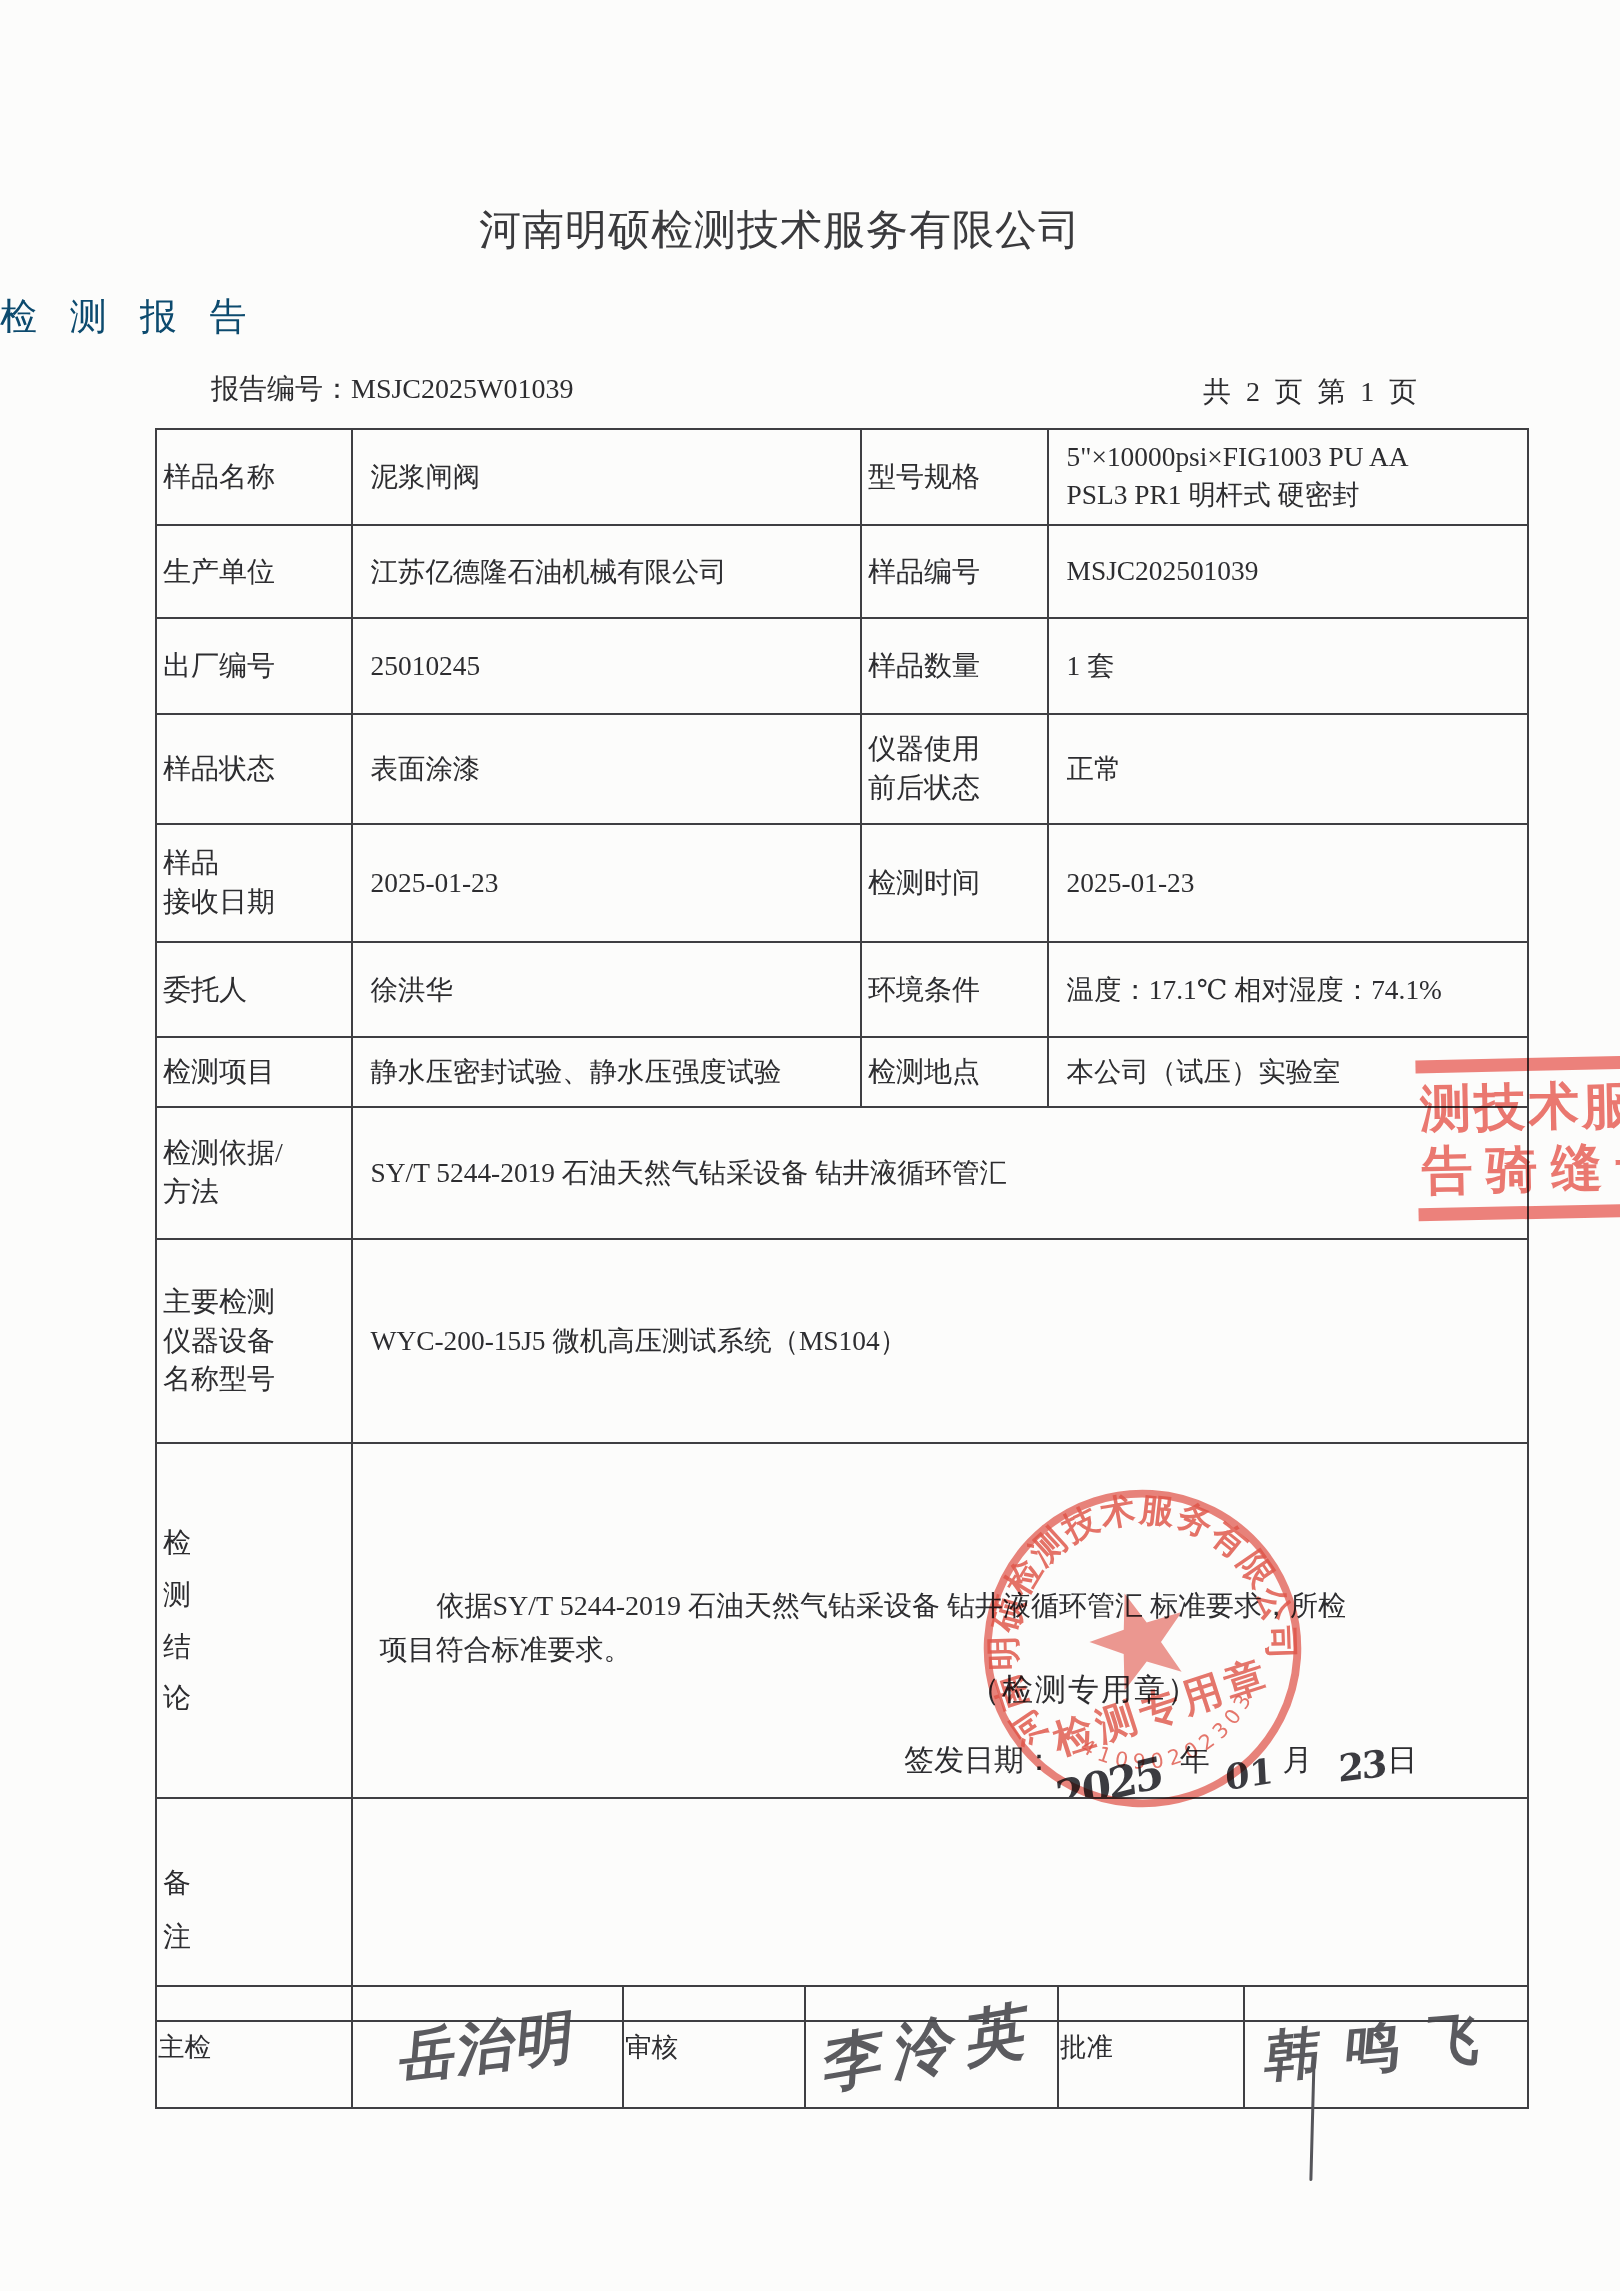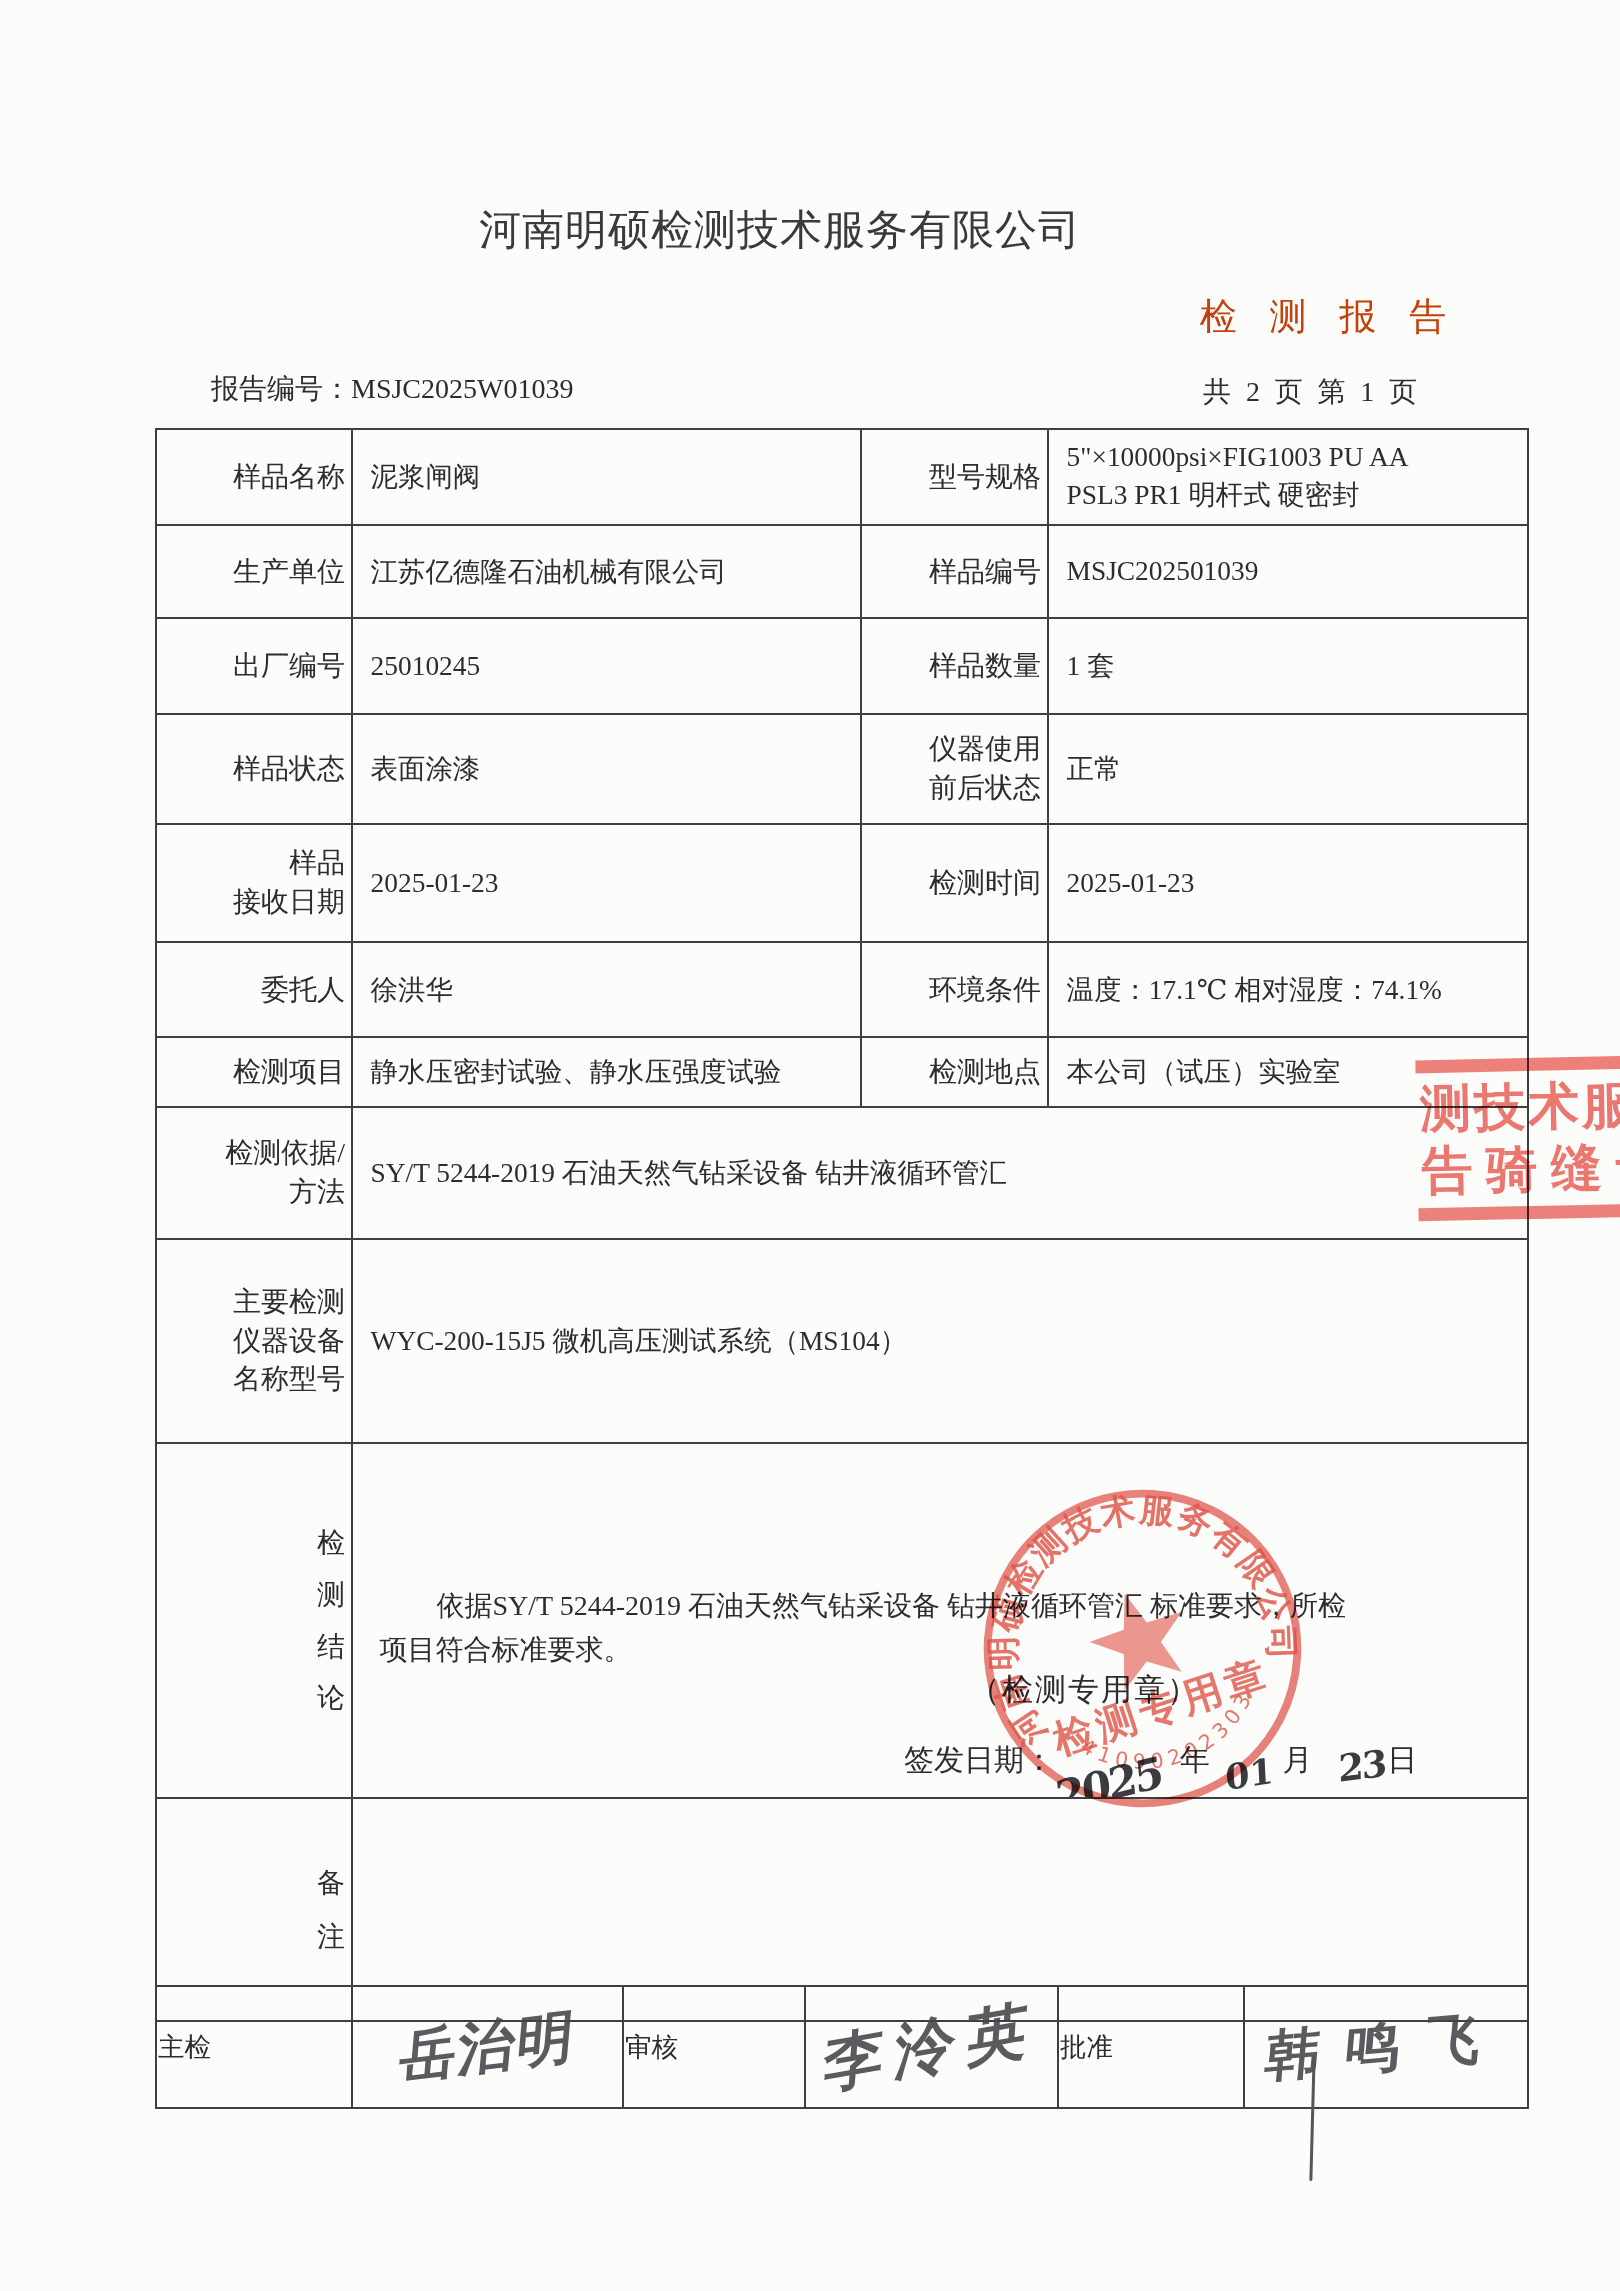--- a/index.html
+++ b/index.html
@@ -5,29 +5,29 @@
   html,body{margin:0;padding:0;background:#ececec;}
   .page{
     position:relative;width:1620px;height:2292px;background:#fcfcfb;
     overflow:hidden;font-family:"Liberation Serif","DejaVu Serif",serif;
     color:#2d2d30;
     padding-left:48px;
   }
   
   .company-title{position:absolute;top:202px;left:0;width:1560px;text-align:center;
     font-size:42px;letter-spacing:1px;color:#3a3a3d;}
-  .doc-title{position:absolute;top:292px;left:0;width:1458px;text-align:right;
-    font-size:37px;letter-spacing:11.8px;color:#c2410c;}
+  .doc-title{position:absolute;top:292px;left:0;width:1458px;text-align:left;
+    font-size:37px;letter-spacing:11.8px;color:#0c4a6e;}
   .report-no{position:absolute;top:370px;left:211px;font-size:28px;}
   .page-info{position:absolute;top:373px;right:247px;font-size:28px;letter-spacing:3.9px;}
   
   table.main{position:absolute;left:155px;top:428px;width:1372px;
     border-collapse:collapse;table-layout:fixed;}
   table.main td{border:2px solid #3f3f42;vertical-align:middle;overflow:hidden;}
-  td.lab{font-size:28px;text-align:right;padding:2px 5.9px;font-family:Liberation Serif, serif;}
+  td.lab{font-size:28px;text-align:left;padding:2px 5.9px;font-family:Liberation Serif, serif;}
   td.val{font-size:27.4px;padding:3.9px 11.8px 3.9px 17.6px;text-align:left;}
   .ml{white-space:pre-line;line-height:1.38;}
   
   td.con-cell{position:relative;vertical-align:top;}
   .con-line1{margin:15.7px 25.5px 0 25.5px;text-indent:57px;font-size:28px;}
   .con-line2{margin:5.9px 25.5px 0 25.5px;font-size:28px;}
   .seal-note{position:absolute;left:616px;top:225px;font-size:31px;letter-spacing:2px;}
   .issue-line{position:absolute;left:551px;top:286px;font-size:30px;white-space:nowrap;}
   .hw{display:inline-block;font-family:"DejaVu Serif",serif;font-weight:bold;
     color:#3b3b40;}

